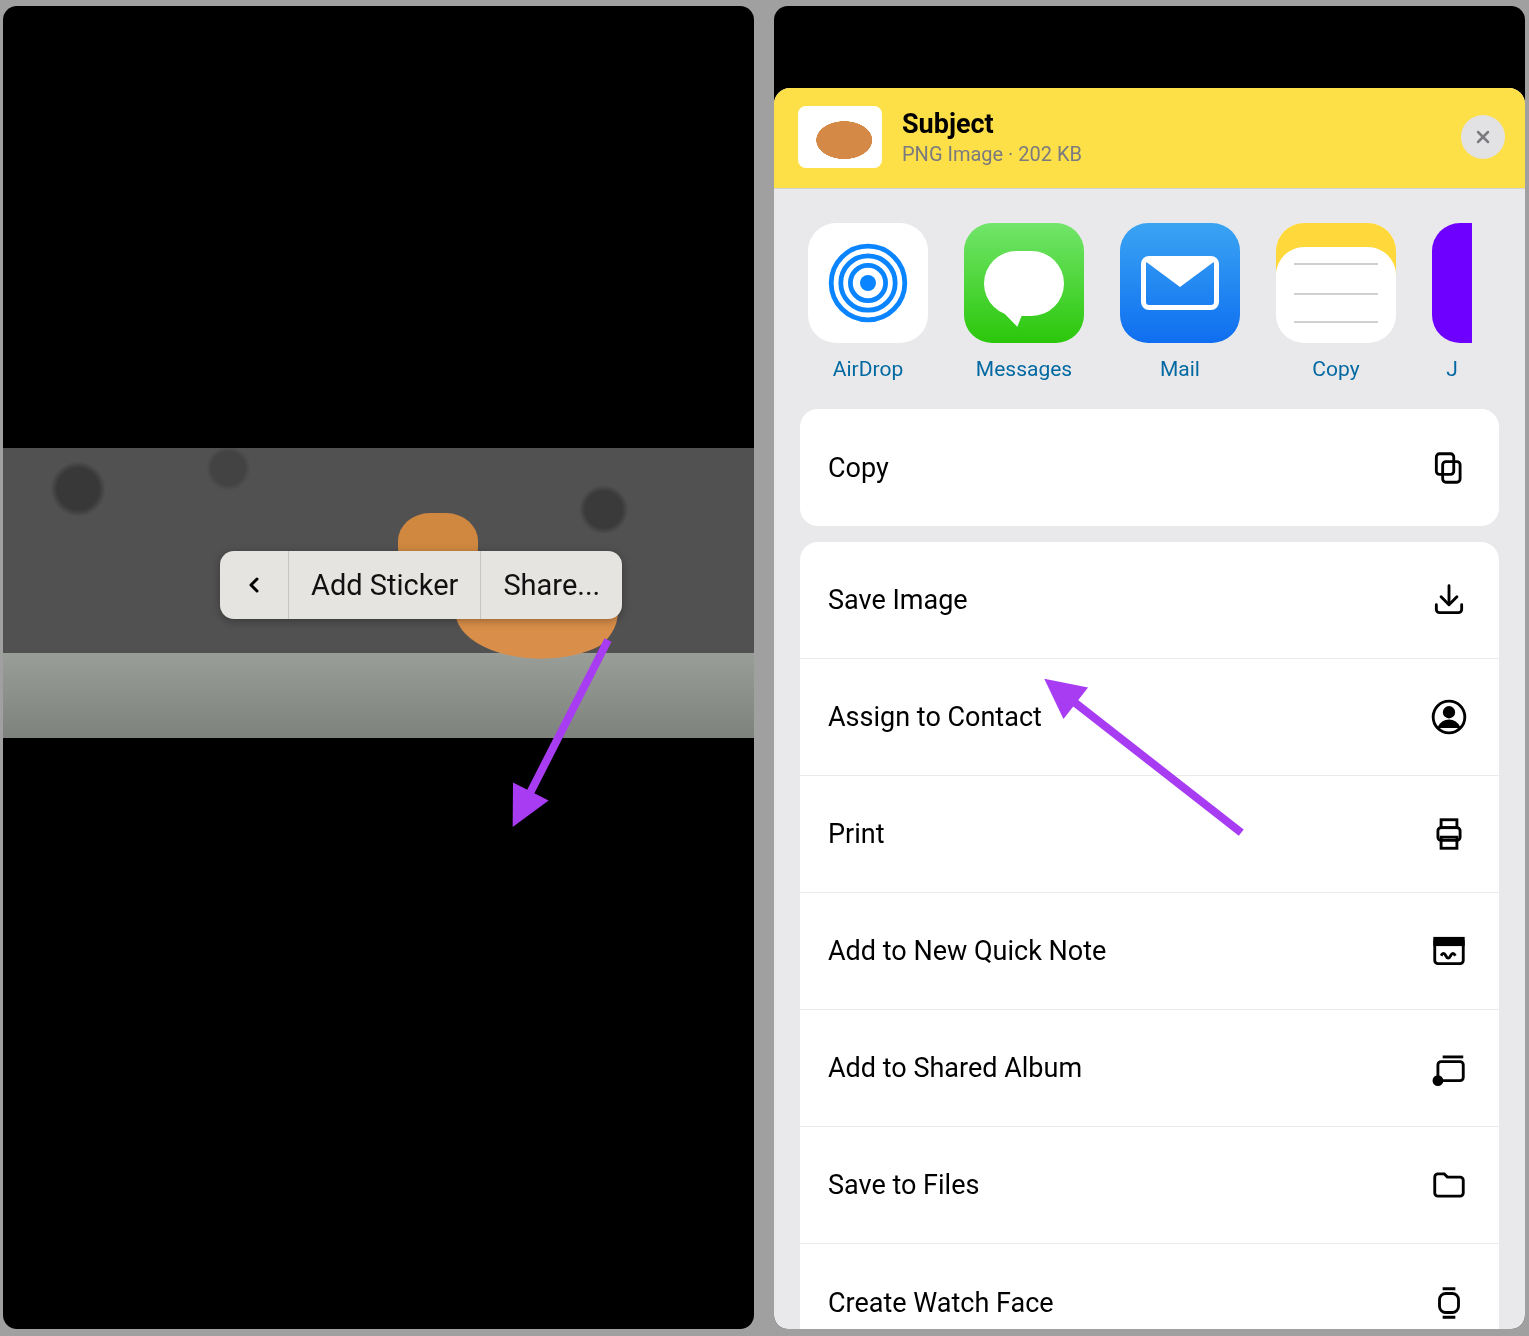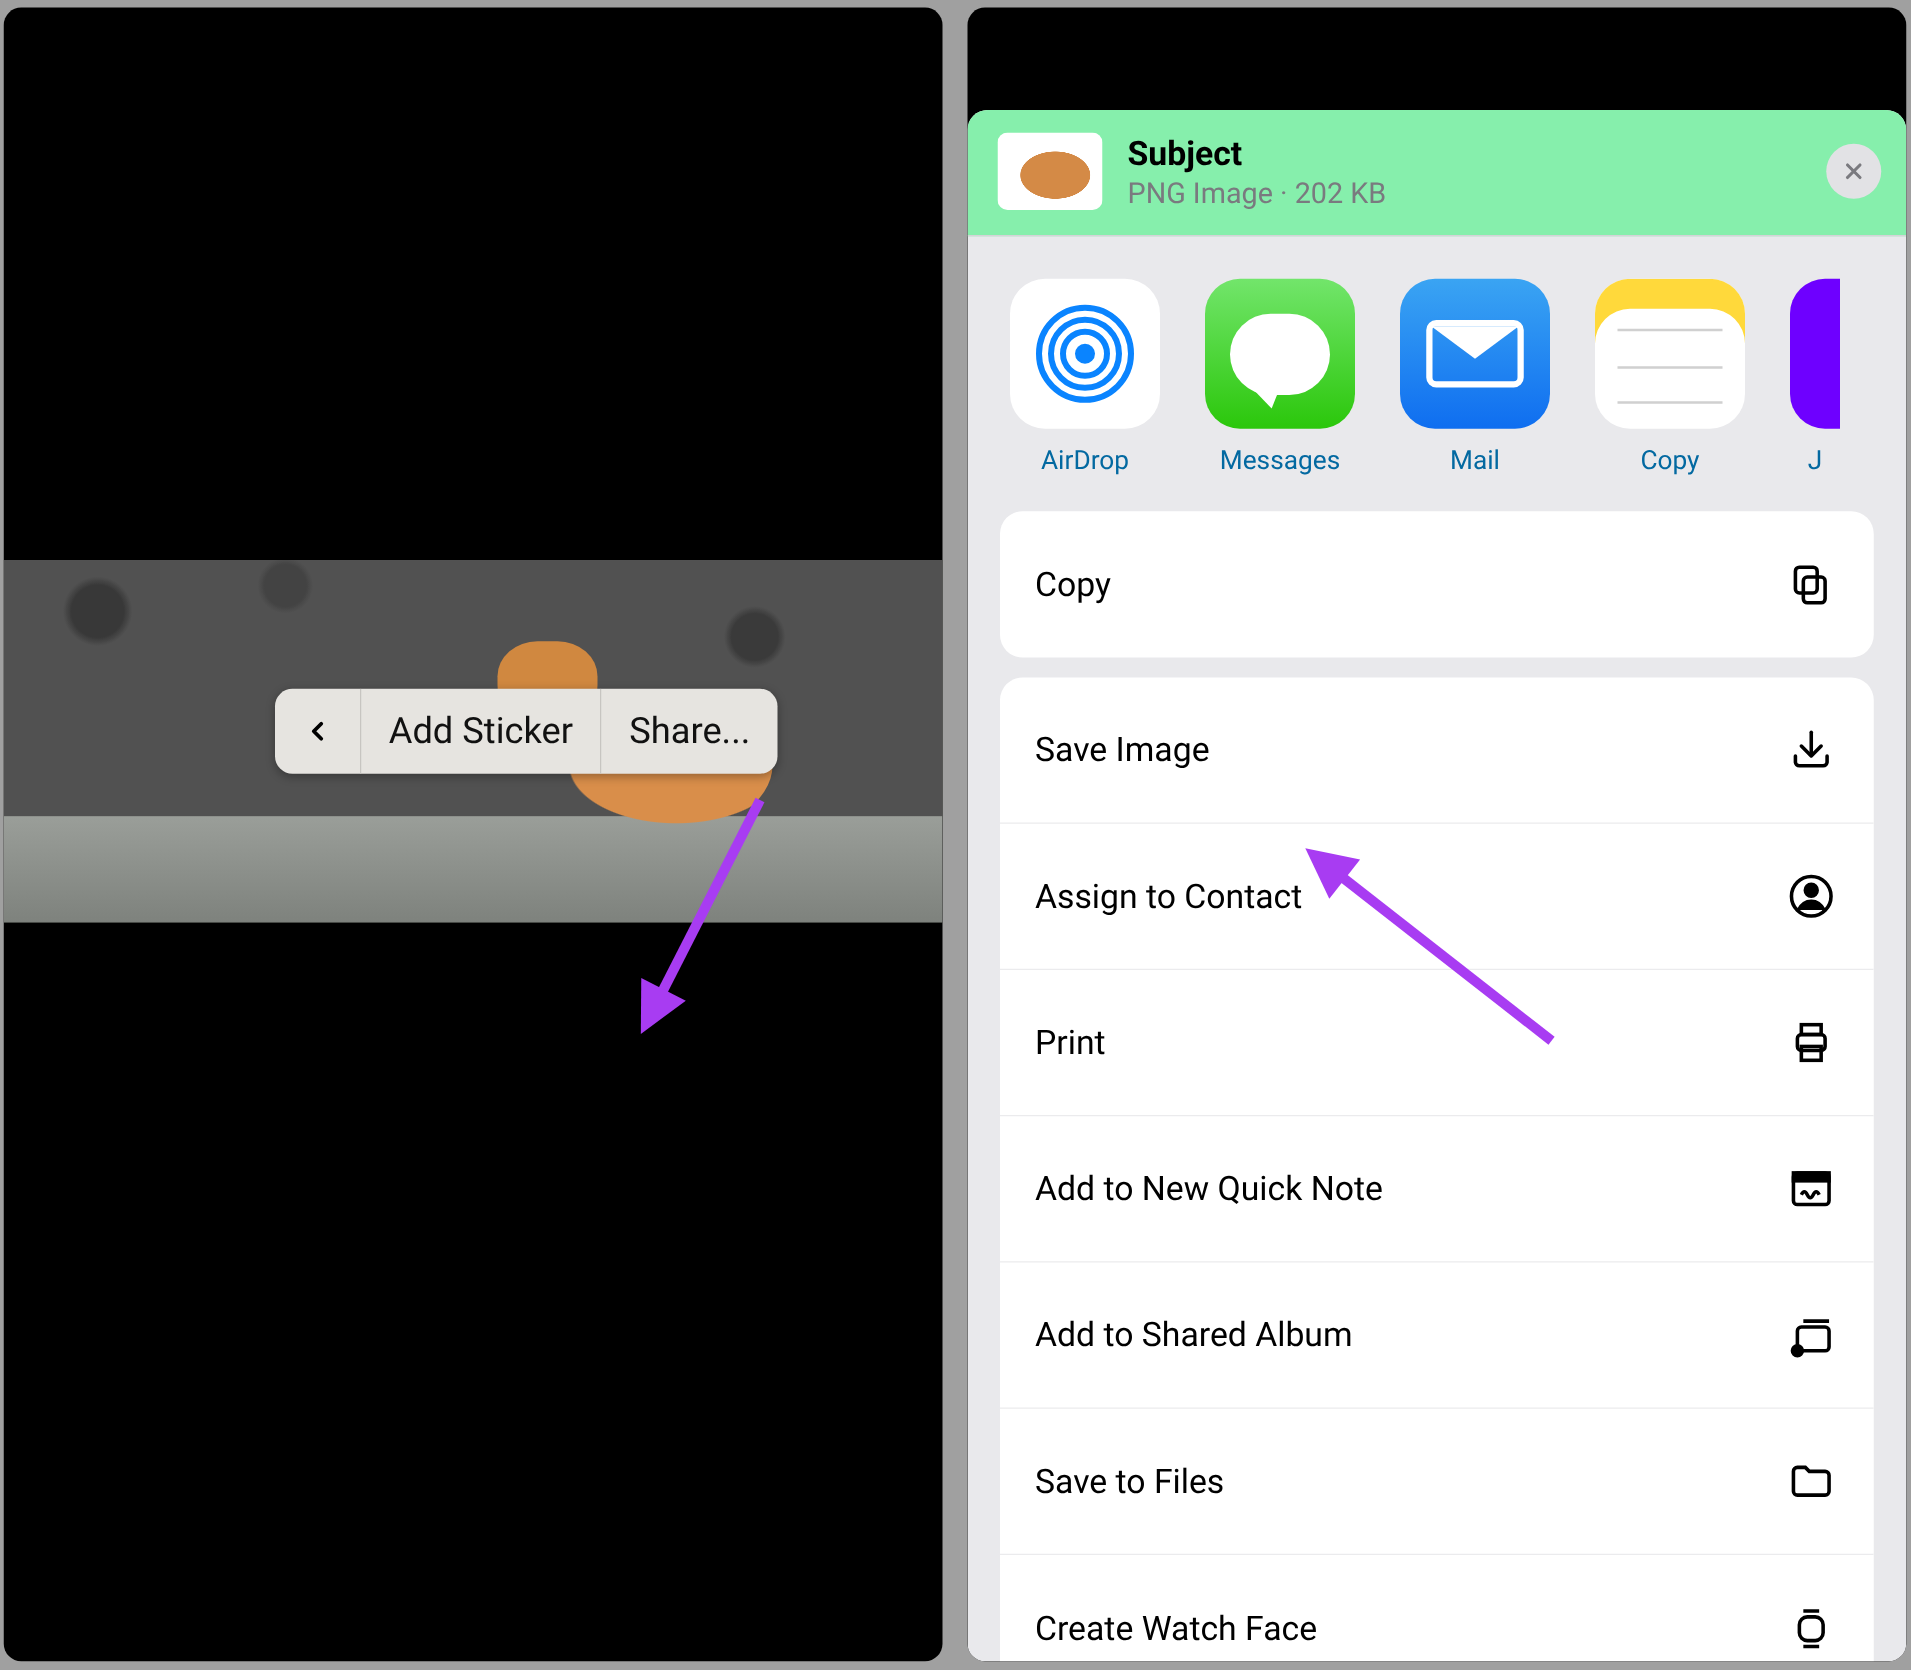--- a/index.html
+++ b/index.html
@@ -152,35 +152,35 @@
       z-index: 2;
     }
     .share-sheet {
       position: absolute; left: 0; right: 0; bottom: 0;
       top: 82px;
       background: #e9e9ec;
       border-radius: 16px 16px 0 0;
       overflow: hidden;
     }
     .sheet-header {
-      background: #86efac;
+      background: #fde047;
       border-bottom: 1px solid #d4d4d7;
       padding: 18px 20px 20px 24px;
       display: flex;
       align-items: center;
       gap: 20px;
     }
     .thumb {
       width: 84px; height: 62px;
       border-radius: 8px;
       background: radial-gradient(ellipse 60% 55% at 55% 55%, #d48a46 55%, transparent 56%), #fff;
     }
     .header-text { flex: 1; }
     .header-title { font-size: 27px; font-weight: 700; color: #000; }
-    .header-sub { font-size: 23px; color: #7a7a7f; margin-top: 2px; }
+    .header-sub { font-size: 20px; color: #7a7a7f; margin-top: 2px; }
     .close-btn {
       width: 44px; height: 44px;
       border-radius: 22px;
       background: #e2e2e5;
       display: flex; align-items: center; justify-content: center;
     }
     .close-btn svg { width: 20px; height: 20px; }
     .app-row {
       display: flex;
       gap: 36px;

